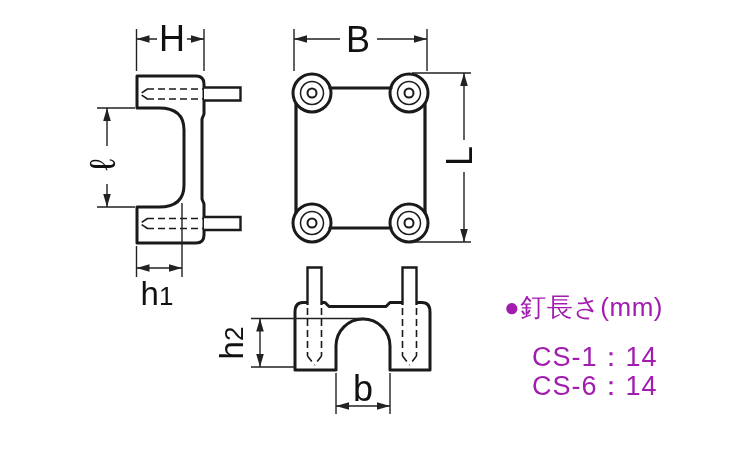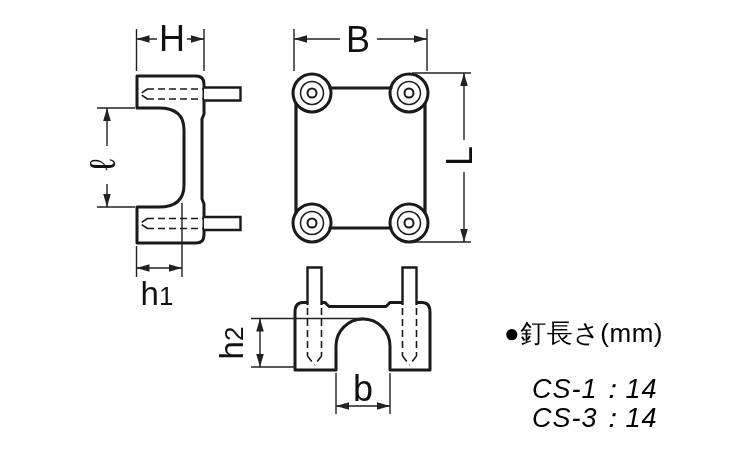--- a/index.html
+++ b/index.html
@@ -17,24 +17,24 @@
   .dash      { fill:none;    stroke:#1a1a1a; stroke-width:1.6; stroke-dasharray:7 4; }
   .dim       { fill:none;    stroke:#222222; stroke-width:1.4; }
   .arr       { fill:#222222; stroke:none; }
   text {
     font-family:"Liberation Sans", sans-serif;
     fill:#111111; font-size:36px; text-anchor:middle;
   }
   text .sub { font-size:26px; }
   .dimtext-small { font-size:33px; }
   .note {
-    position:absolute; left:504px; top:316px; color:#000000;
+    position:absolute; left:504px; top:290px; color:#a21caf;
   }
   .note-title { font-size:26px; white-space:nowrap; letter-spacing:0.5px; }
-  .note-items { padding-left:28px; margin-top:24px;font-style:italic; }
+  .note-items { padding-left:28px; margin-top:18px; }
   .note-item  { font-size:27px; line-height:28.8px; white-space:nowrap; letter-spacing:1px; }
 </style>
 </head>
 <body>
 
 <div id="stage">
 
   <svg width="750" height="450" viewBox="0 0 750 450">
 
     <g>
@@ -124,17 +124,17 @@
         <text x="363" y="401">b</text>
       </g>
 
     </g>
   </svg>
 
   <div class="note">
     <div class="note-title">●釘長さ(mm)</div>
     <div class="note-items">
       <div class="note-item">CS-1：14</div>
-      <div class="note-item">CS-3：14</div>
+      <div class="note-item">CS-6：14</div>
     </div>
   </div>
 
 </div>
 
 </body></html>

